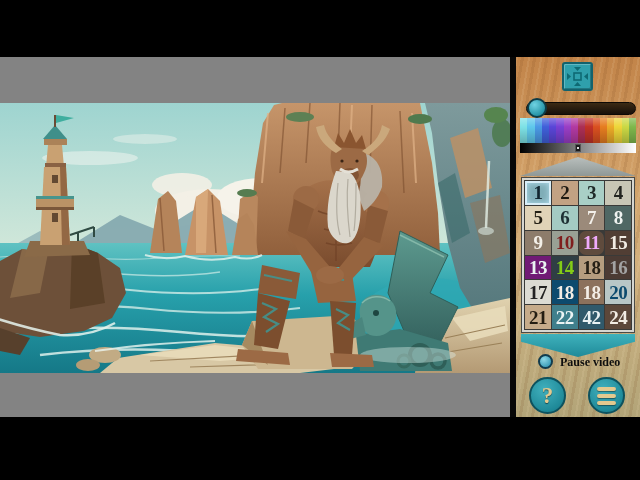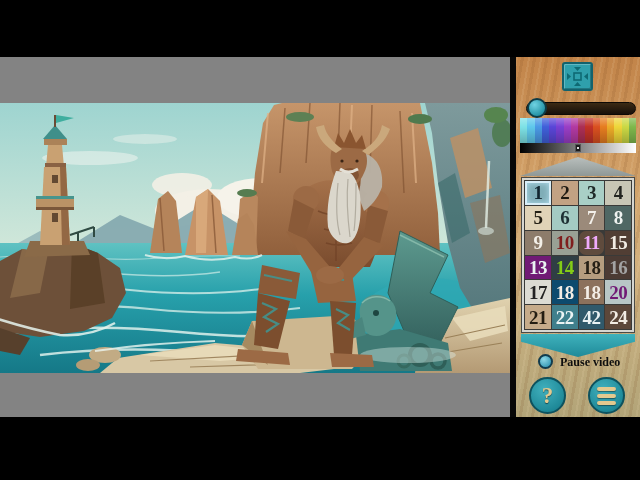--- a/index.html
+++ b/index.html
@@ -308,21 +308,21 @@
         <div class="cell" style="background: rgb(153, 160, 148); color: #7f1d1d;">10</div>
         <div class="cell" style="background: rgb(95, 75, 61); color: #f0abfc; border-radius: 7px;">11</div>
         <div class="cell" style="background: rgb(81, 62, 52); color: rgb(242, 236, 228);">15</div>
         <div class="cell" style="background: #701a75; color: rgb(234, 242, 242);">13</div>
         <div class="cell" style="background: rgb(47, 62, 68); color: #84cc16;">14</div>
         <div class="cell" style="background: rgb(181, 157, 127); color: rgb(38, 32, 22);">18</div>
         <div class="cell" style="background: rgb(75, 59, 52); color: #a3a3a3;">16</div>
         <div class="cell" style="background: rgb(220, 219, 211); color: rgb(34, 34, 34);">17</div>
         <div class="cell" style="background: #0c4a6e; color: rgb(243, 237, 229);">18</div>
         <div class="cell" style="background: rgb(140, 113, 92); color: rgb(243, 237, 229);">18</div>
-        <div class="cell" style="background: rgb(184, 198, 198); color: #701a75;">20</div>
+        <div class="cell" style="background: rgb(184, 198, 198); color: #0c4a6e;">20</div>
         <div class="cell" style="background: rgb(198, 171, 138); color: rgb(36, 29, 18); text-align: right;">21</div>
         <div class="cell" style="background: rgb(63, 127, 140); color: rgb(236, 244, 244);">22</div>
         <div class="cell" style="background: rgb(48, 89, 107); color: rgb(234, 242, 244);">42</div>
         <div class="cell" style="background: rgb(92, 71, 58); color: rgb(242, 236, 228);">24</div>
       </div>
 
     <div id="scroll-down" class="abs"></div>
 
     <div id="pause-row" class="abs">
       <div id="pause-toggle" class="abs"></div>

